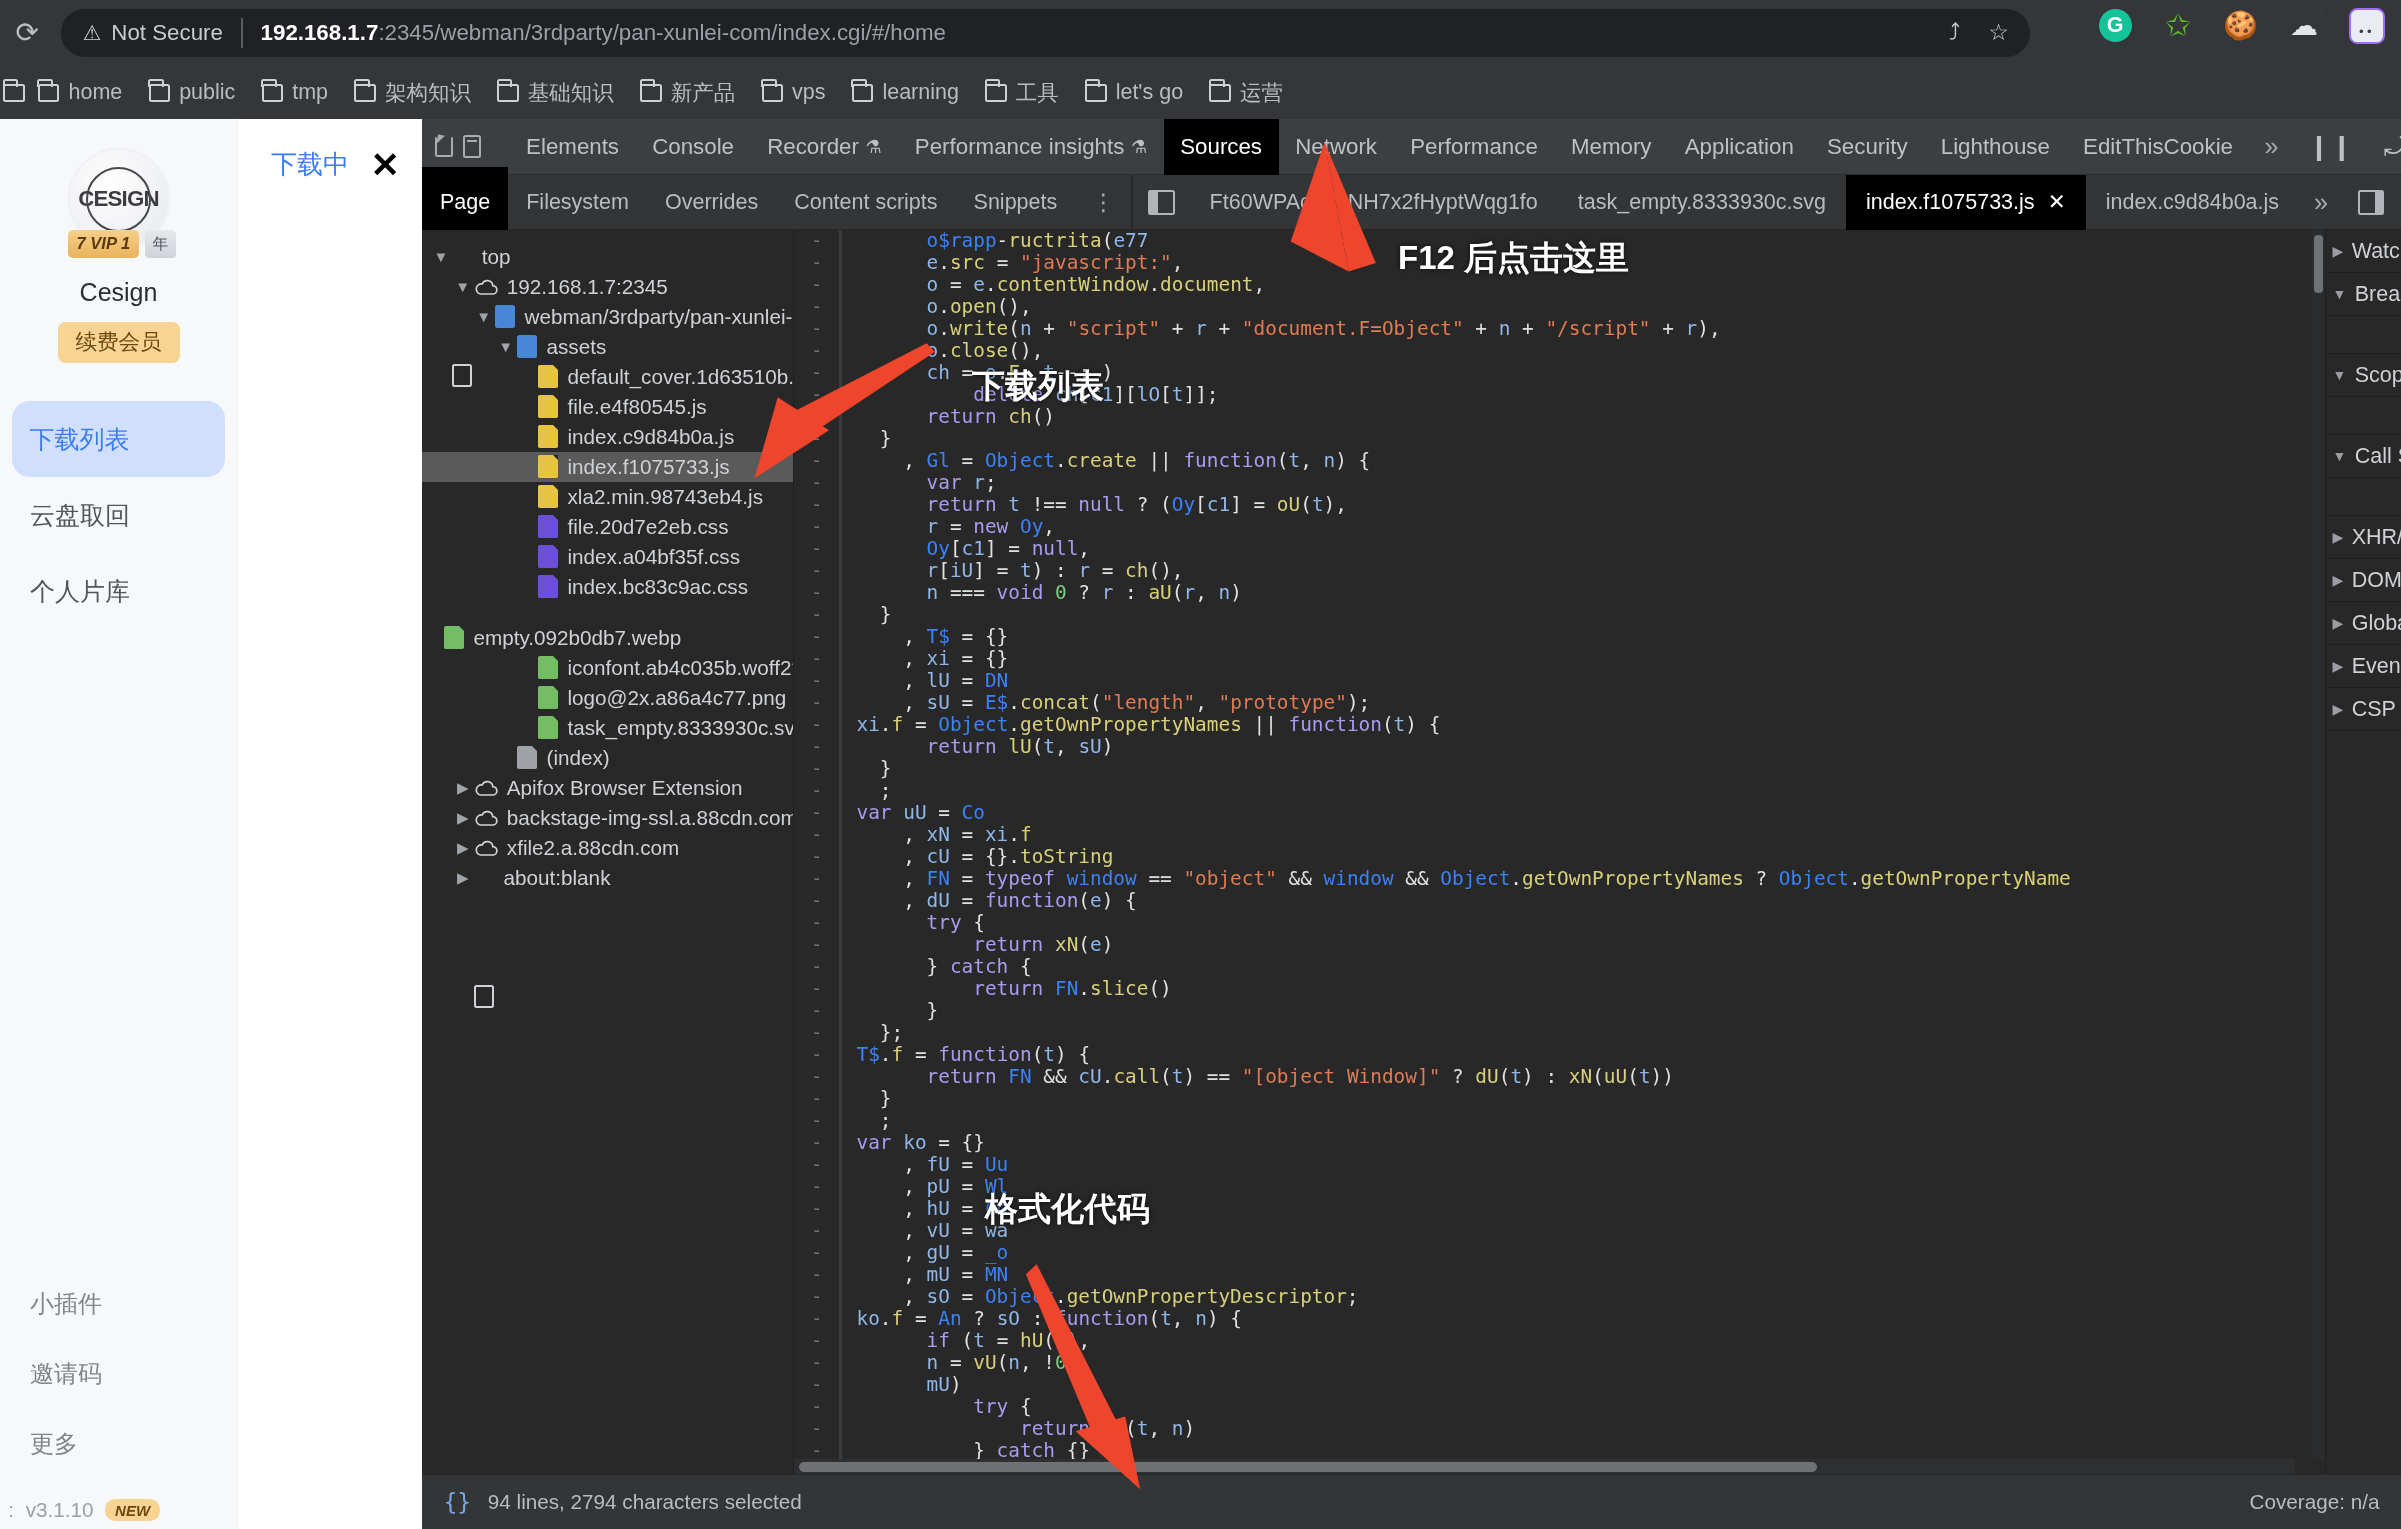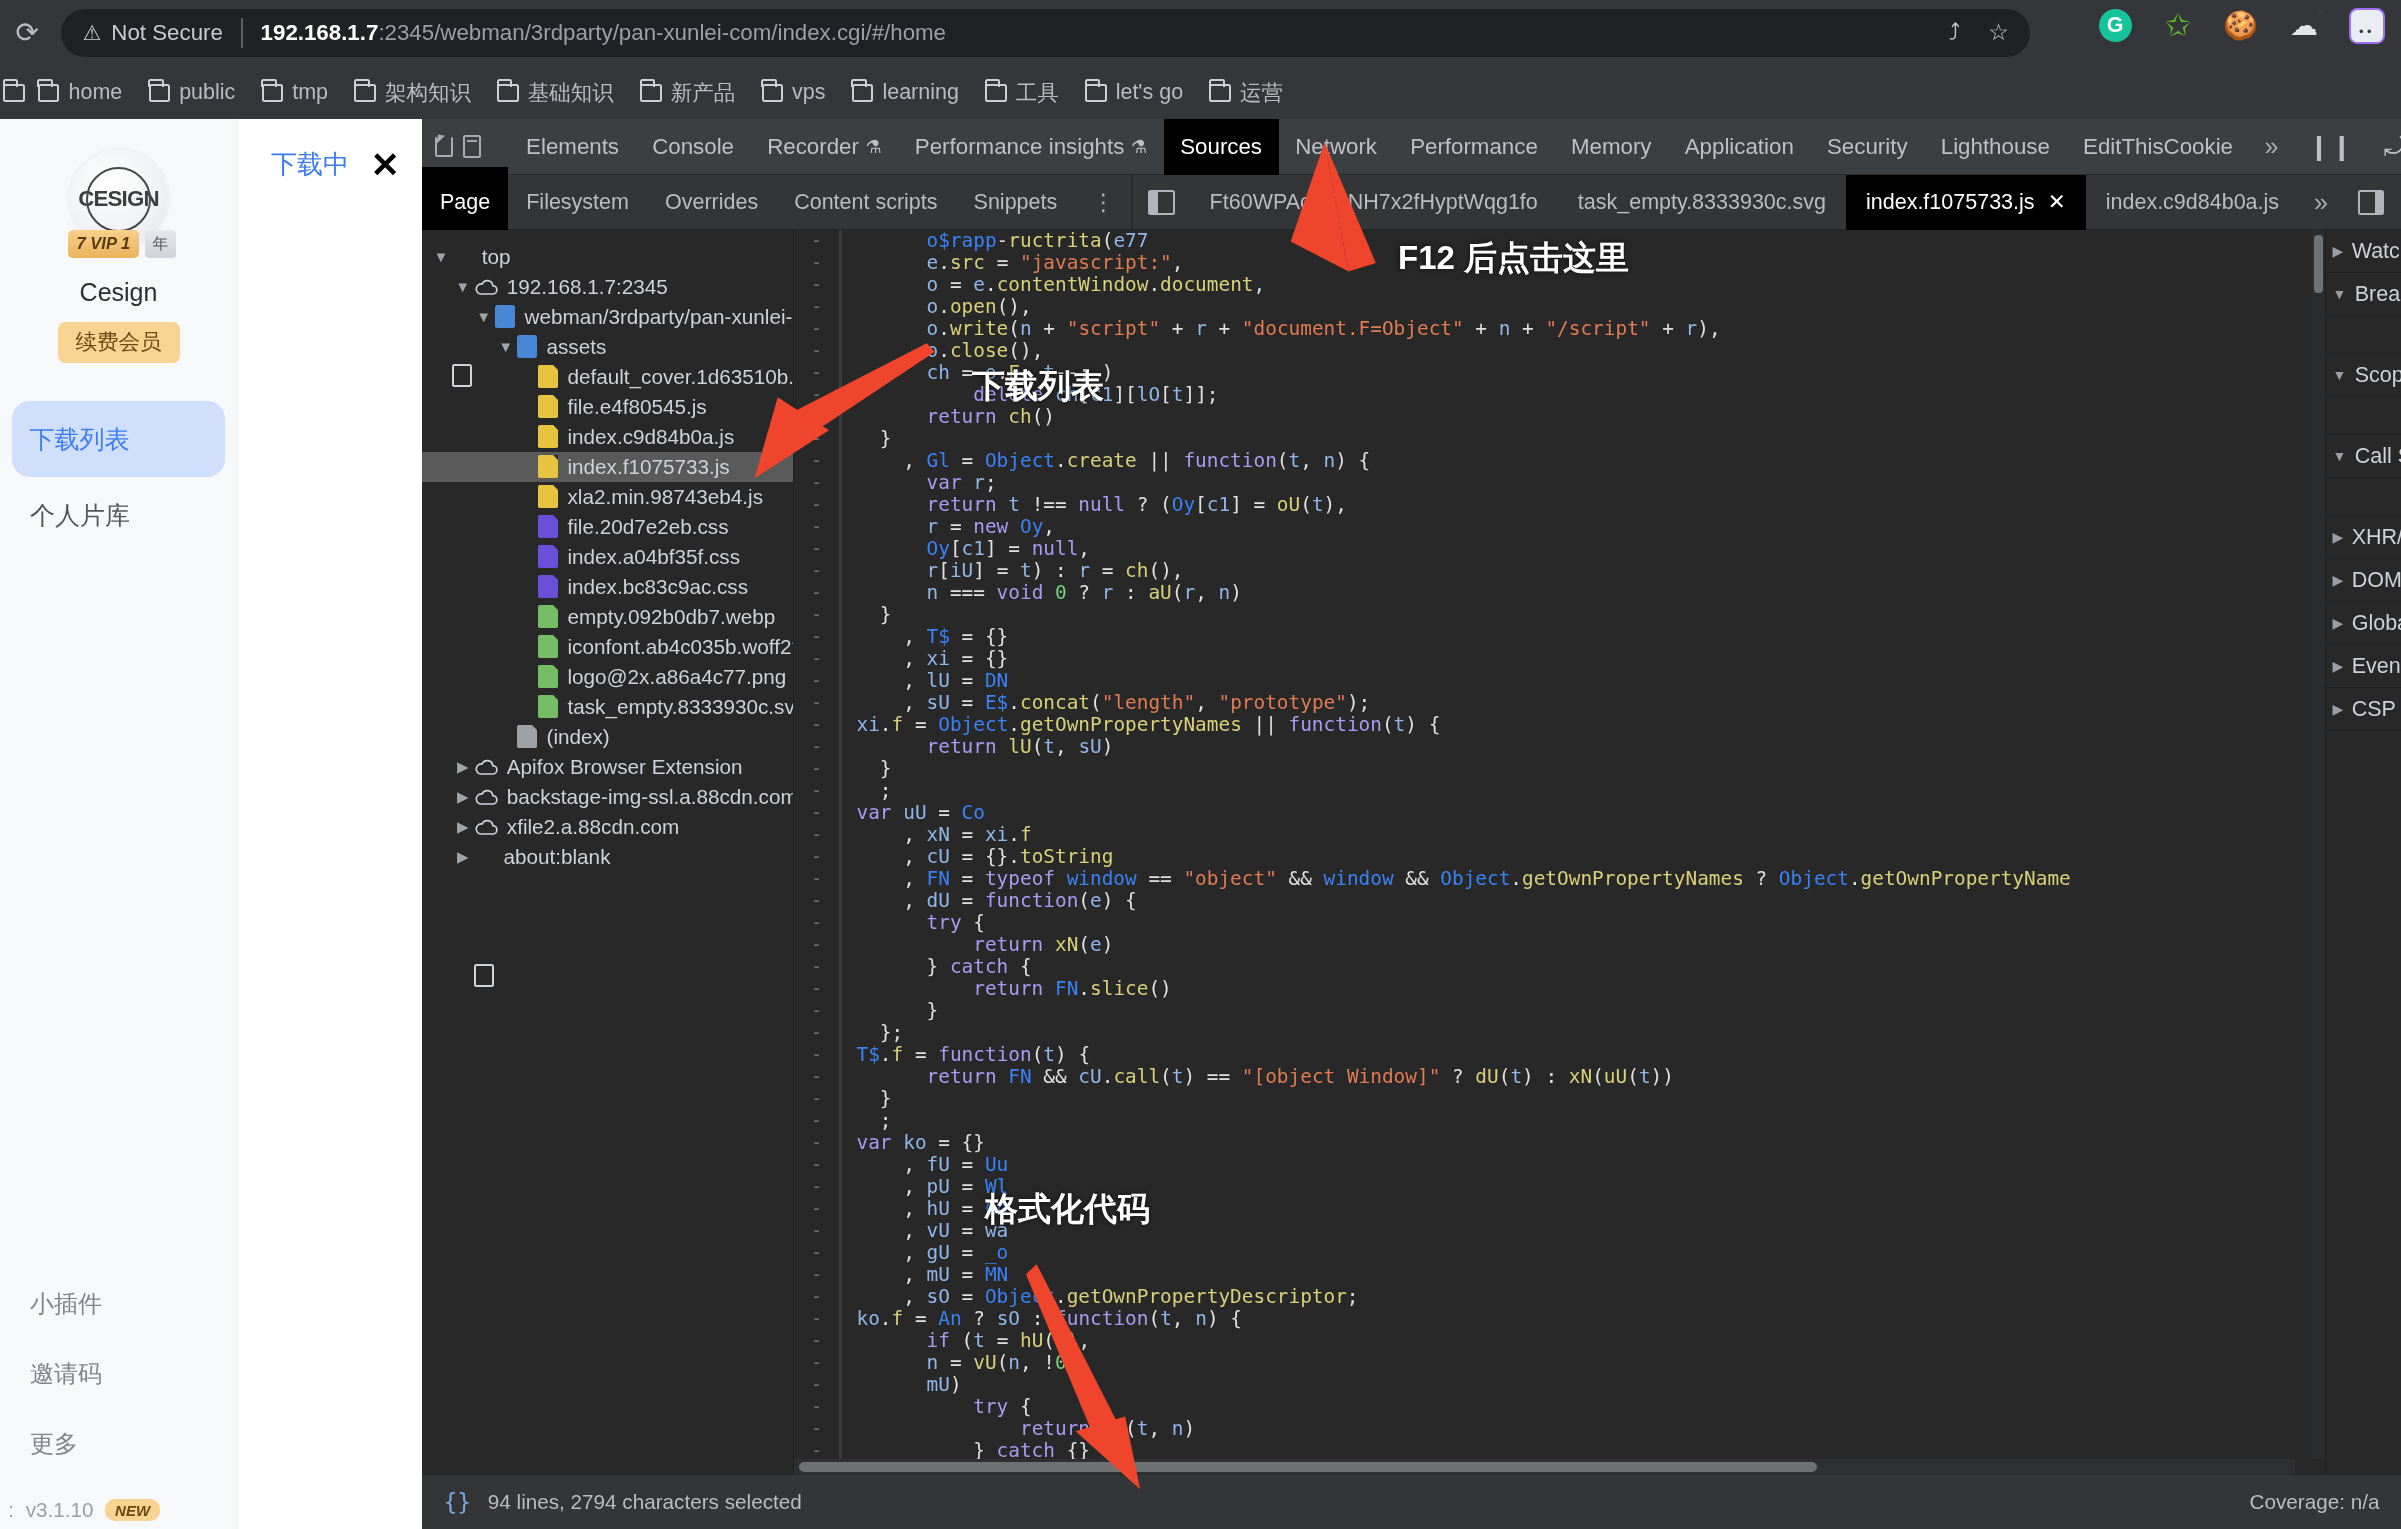--- a/index.html
+++ b/index.html
@@ -275,20 +275,21 @@
         <span class="ring"></span>
         <span class="cs">CESIGN</span>
       </div>
       <span class="vipbadge">7 VIP 1</span>
       <span class="vipyear">年</span>
     </div>
     <div class="app-name">Cesign</div>
     <div class="renew">续费会员</div>
     <div class="nav-list">
       <div class="nav-item active">下载列表</div>
+      <div class="nav-item">云盘取回</div>
       <div class="nav-item">个人片库</div>
     </div>
     <div class="nav-bottom">
       <div class="nav-item">小插件</div>
       <div class="nav-item">邀请码</div>
       <div class="nav-item">更多</div>
     </div>
     <div class="ver">
       <span>:</span>
       <span>v3.1.10</span>
@@ -441,21 +442,21 @@
         <div class="tree-row" style="padding-left: 94px;">
           <span class="tw"></span>
           <span class="fico css"></span>
           <span>index.a04bf35f.css</span>
         </div>
         <div class="tree-row" style="padding-left: 94px;">
           <span class="tw"></span>
           <span class="fico css"></span>
           <span>index.bc83c9ac.css</span>
         </div>
-        <div class="tree-row" style="padding-left: 94px;">
+        <div class="tree-row" style=" margin-top: 21px;">
           <span class="tw"></span>
           <span class="fico img"></span>
           <span>empty.092b0db7.webp</span>
         </div>
         <div class="tree-row" style="padding-left: 94px;">
           <span class="tw"></span>
           <span class="fico img"></span>
           <span>iconfont.ab4c035b.woff2?t=1649917761501</span>
         </div>
         <div class="tree-row" style="padding-left: 94px;">

